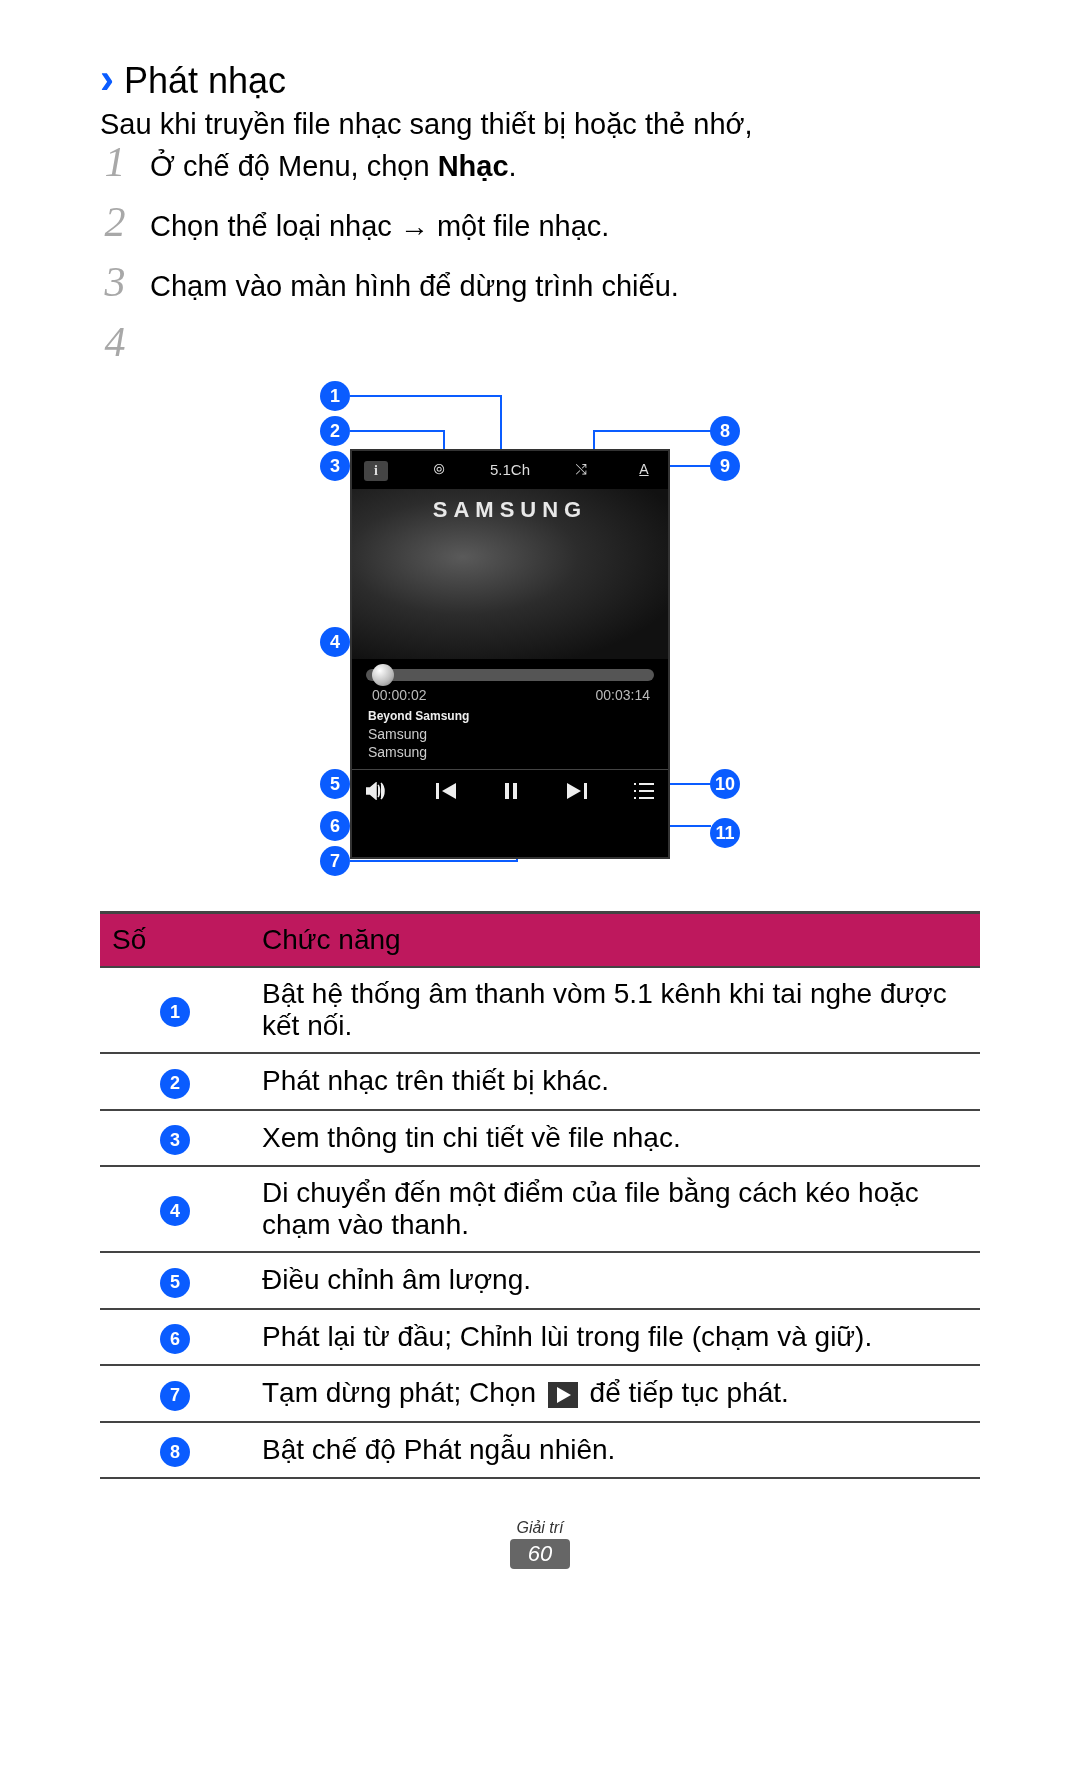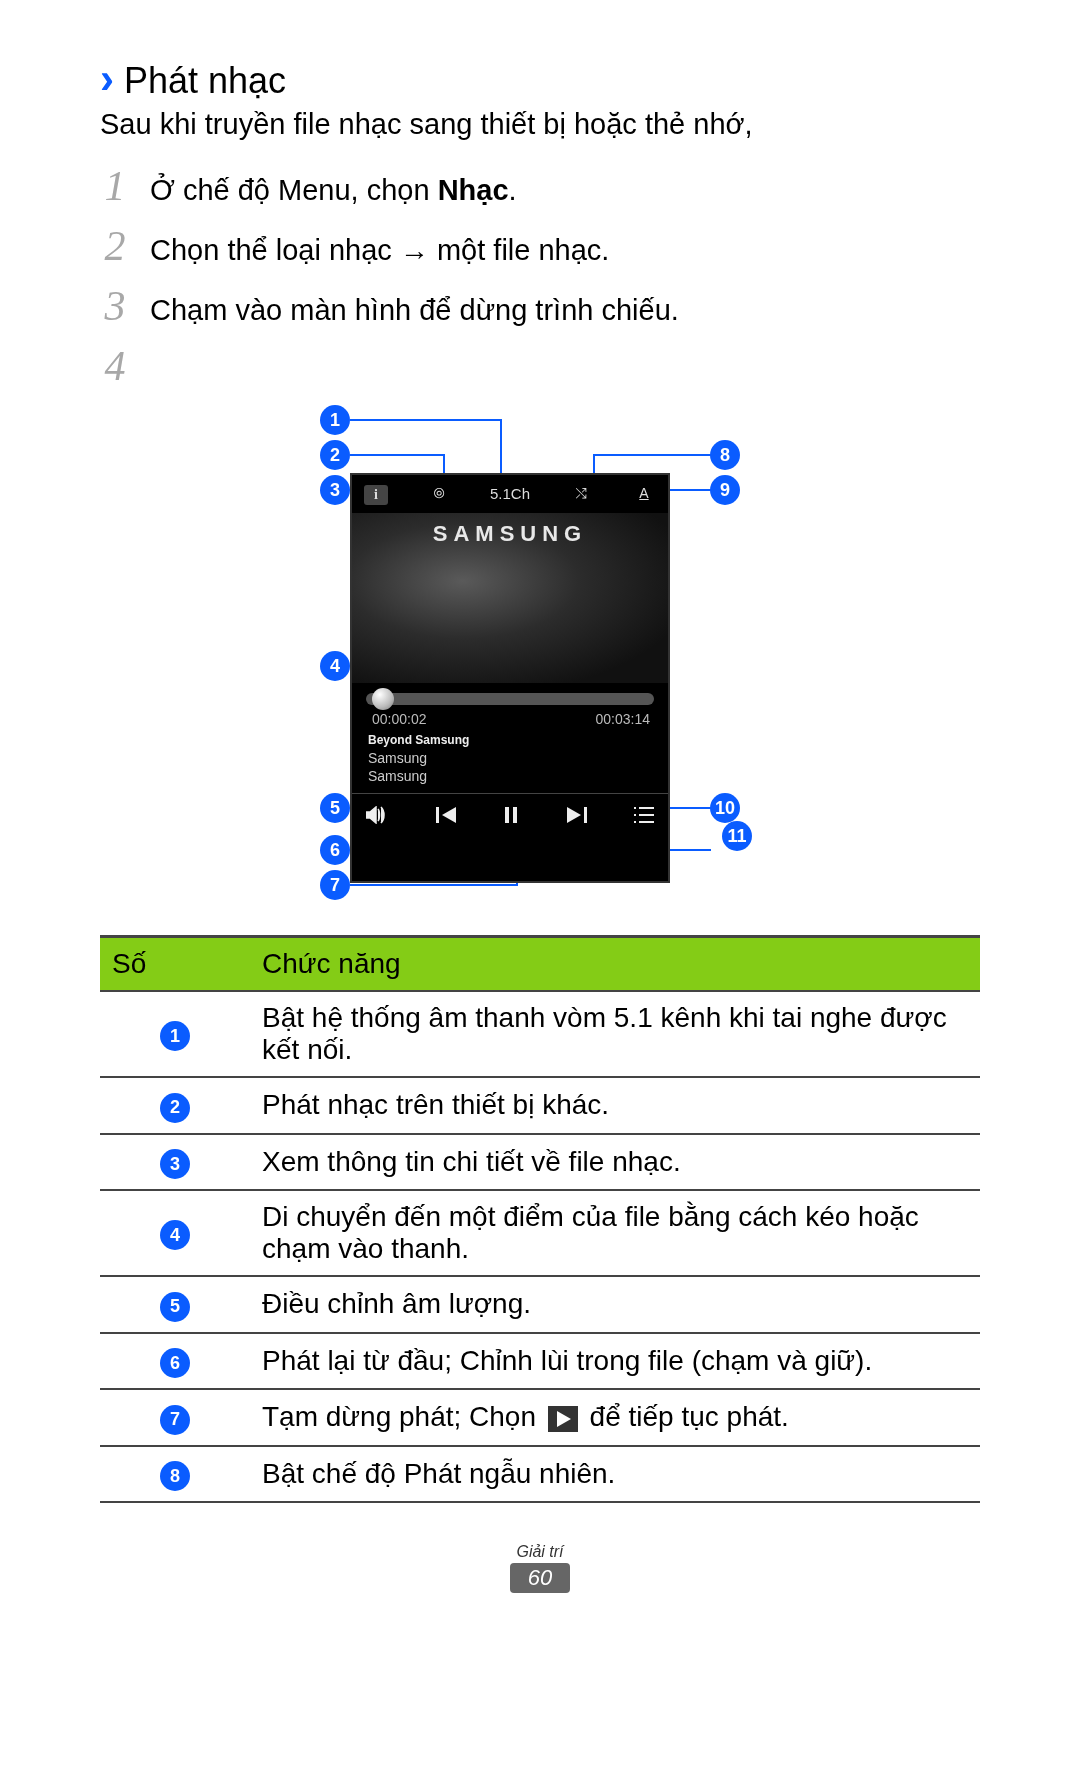--- a/index.html
+++ b/index.html
@@ -23,21 +23,20 @@
     font-size: 42px;
     line-height: 1;
   }
   .h1 {
     font-weight: 400;
     font-size: 36px;
     margin-top: 20px;
   }
   .intro {
     font-size: 29px;
-    margin-bottom: 24px;
   }
   .steps {
     list-style: none;
     counter-reset: step;
   }
   .steps li {
     display: flex;
     align-items: baseline;
     gap: 20px;
     margin-bottom: 18px;
@@ -169,21 +168,21 @@
   }
   table.func th, table.func td {
     font-size: 28px;
     text-align: left;
     vertical-align: middle;
     padding: 10px 12px;
     border-bottom: 2px solid #444;
   }
   table.func th {
     font-weight: 400;
-    background: #84cc16;
+    background: #be185d;
     border-top: 3px solid #444;
   }
   table.func td.numcol {
     width: 150px;
     text-align: center;
   }
   .badge-inline {
     display: inline-flex;
     width: 30px;
     height: 30px;
@@ -288,21 +287,21 @@
   <div class="badge" style="left:90px; top:388px;">5</div>
   <div class="line hline" style="left:120px; top:402px; width:20px;"></div>
 
   <div class="badge" style="left:480px; top:388px;">10</div>
   <div class="line hline" style="left:425px; top:402px; width:56px;"></div>
 
   <div class="badge" style="left:90px; top:430px;">6</div>
   <div class="line hline" style="left:120px; top:444px; width:100px;"></div>
   <div class="line vline" style="left:218px; top:408px; height:36px;"></div>
 
-  <div class="badge" style="left:480px; top:416px;margin-left:12px;">11</div>
+  <div class="badge" style="left:480px; top:437px;">11</div>
   <div class="line hline" style="left:355px; top:444px; width:126px;"></div>
   <div class="line vline" style="left:355px; top:408px; height:36px;"></div>
 
   <div class="badge" style="left:90px; top:465px;">7</div>
   <div class="line hline" style="left:120px; top:479px; width:168px;"></div>
   <div class="line vline" style="left:286px; top:408px; height:71px;"></div>
 
   <div class="phone">
     <div class="topbar">
       <span style="background:#444;border-radius:3px;padding:2px 6px;font-family:serif;font-weight:bold;">i</span>

